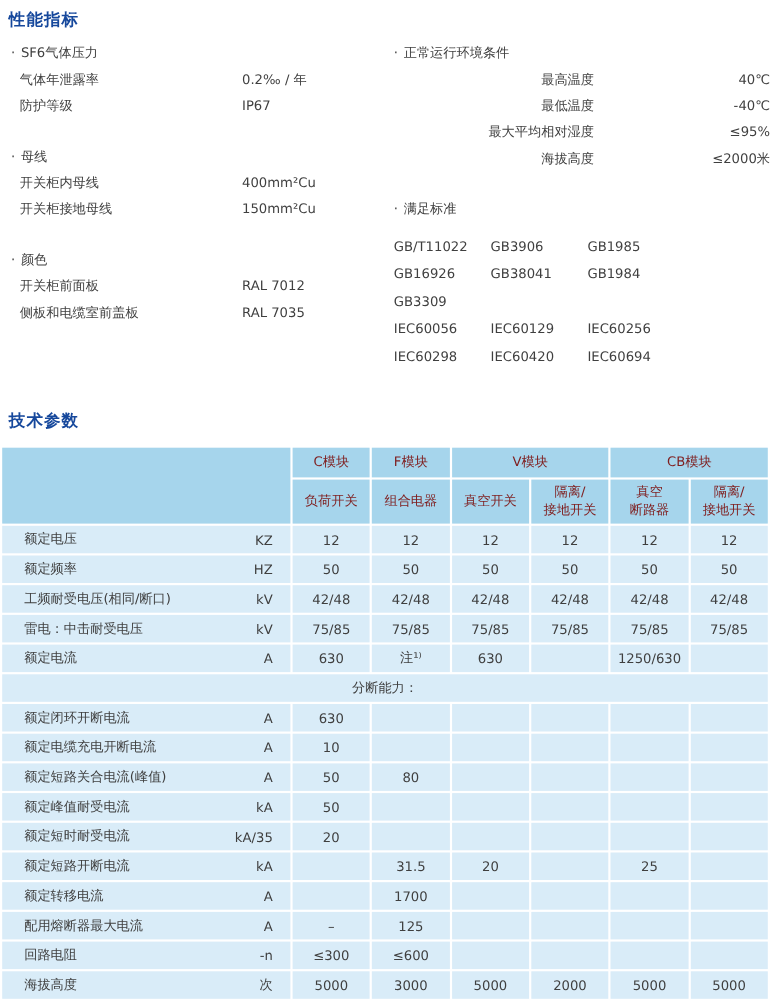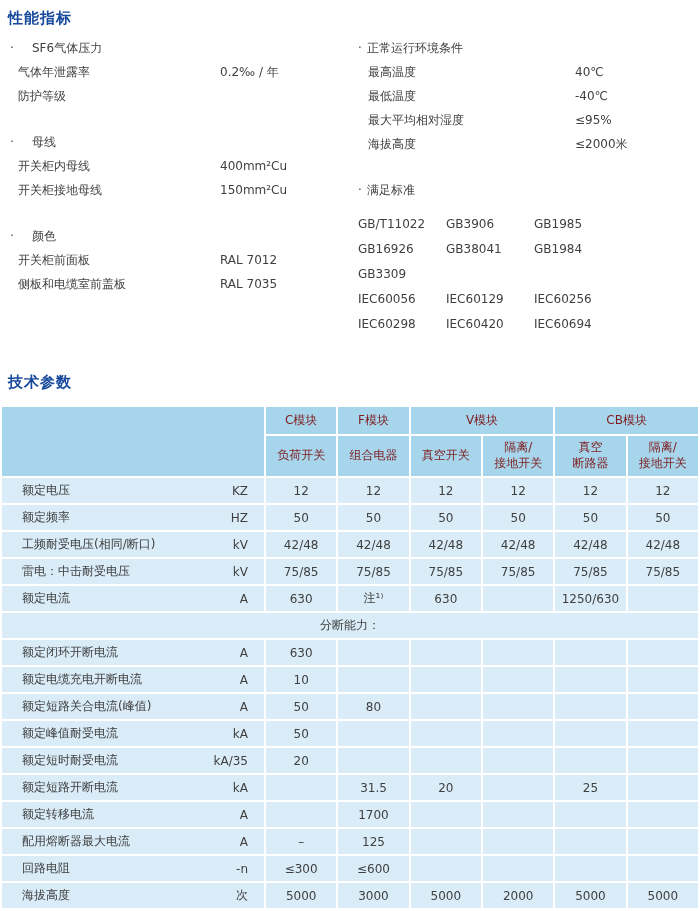--- a/index.html
+++ b/index.html
@@ -19,26 +19,26 @@
     letter-spacing:1px;
   }
   .heading2{padding-top:0;margin-top:36px;}
   
   .spec-columns{display:flex;margin-top:8px;}
   .col-left{width:342px;box-sizing:border-box;padding-left:10px;flex:0 0 auto;}
   .col-right{flex:1;box-sizing:border-box;padding-left:16px;}
   .spec-group{margin-bottom:22px;}
   .spec-title-row{display:flex;line-height:24px;}
   .bullet{width:9px;flex:0 0 auto;}
-  .col-left .spec-title-label{width:166px;flex:0 0 auto;margin-left:13px;}
+  .col-left .spec-title-label{width:166px;flex:0 0 auto;}
   .col-right .spec-title-label{flex:0 0 auto;}
   .spec-row{display:flex;line-height:24px;gap:35px;}
   .col-left .spec-row{padding-left:8px;}
   .col-left .spec-label{width:167px;flex:0 0 auto;}
-  .col-right .spec-row{padding-left:10px;}
+  .col-right .spec-row{padding-left:10px;text-align:right;}
   .col-right .spec-label{width:172px;flex:0 0 auto;}
   .spec-value{flex:1;}
   .std-group-title{display:flex;line-height:24px;margin-top:14px;}
   .std-rows{margin-top:10px;}
   .std-row{display:flex;line-height:25px;}
   .std-item{width:88px;flex:0 0 auto;}
   
   table.params{
     width:700px;
     border-collapse:separate;
@@ -83,20 +83,21 @@
           <div class="spec-title-row">
             <span class="bullet">·</span>
             <span class="spec-title-label">SF6气体压力</span>
           </div>
           <div class="spec-row">
             <span class="spec-label">气体年泄露率</span>
             <span class="spec-value">0.2‰ / 年</span>
           </div>
           <div class="spec-row">
             <span class="spec-label">防护等级</span>
+            <span class="spec-value">IP67</span>
           </div>
         </div>
         <div class="spec-group">
           <div class="spec-title-row">
             <span class="bullet">·</span>
             <span class="spec-title-label">母线</span>
           </div>
           <div class="spec-row">
             <span class="spec-label">开关柜内母线</span>
             <span class="spec-value">400mm²Cu</span>

